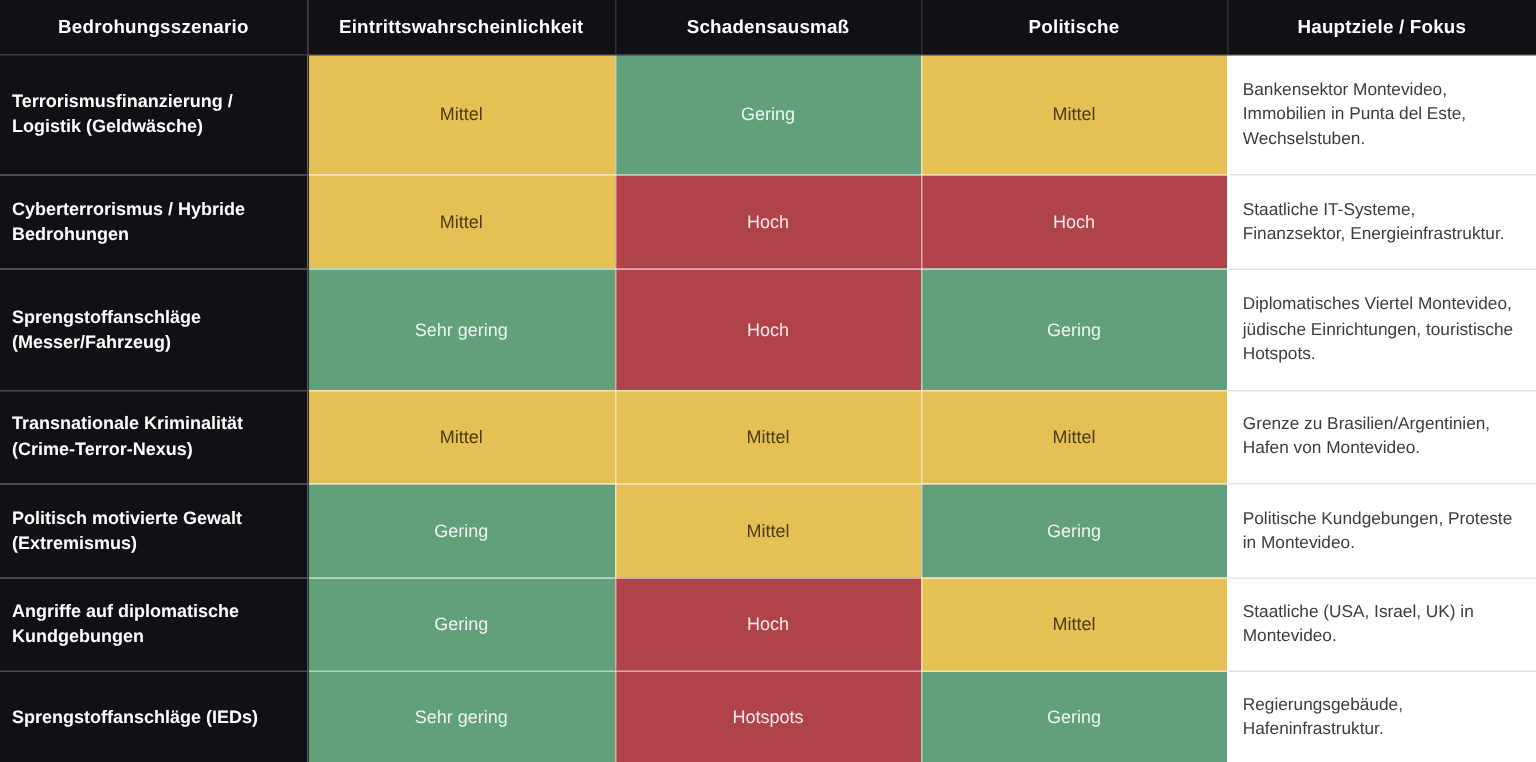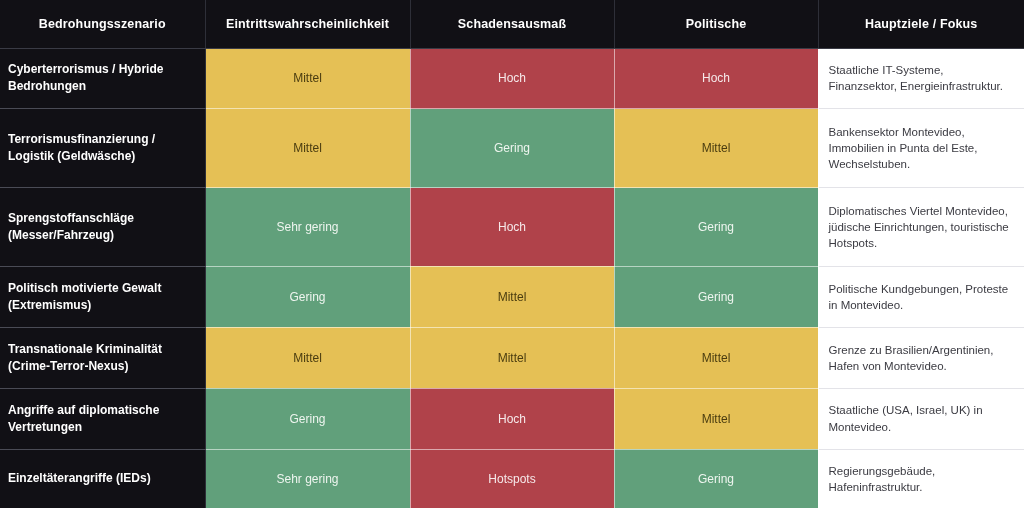--- a/index.html
+++ b/index.html
@@ -21,21 +21,21 @@
   }
 
   
   col.c-scenario   { width: 205px; }
   col.c-likelihood { width: 205px; }
   col.c-impact     { width: 204px; }
   col.c-risk       { width: 204px; }
   col.c-focus      { width: 206px; }
 
   
-  thead tr { height: 48px; }
+  thead tr { height: 36px; }
 
   thead th {
     background: #111015;
     color: #ffffff;
     font-size: 12.5px;
     font-weight: bold;
     text-align: center;
     vertical-align: middle;
     letter-spacing: 0.15px;
     border-right: 1px solid #2e2f38;
@@ -118,62 +118,62 @@
     <tr>
       <th>Bedrohungsszenario</th>
       <th>Eintrittswahrscheinlichkeit</th>
       <th>Schadensausmaß</th>
       <th>Politische</th>
       <th>Hauptziele / Fokus</th>
     </tr>
   </thead>
   <tbody id="table-body">
       <tr>
+        <td class="cell-scenario">Terrorismusfinanzierung / Logistik (Geldwäsche)</td>
+        <td class="cell-rating lvl-mittel">Mittel</td>
+        <td class="cell-rating lvl-gering">Gering</td>
+        <td class="cell-rating lvl-mittel">Mittel</td>
+        <td class="cell-focus">Bankensektor Montevideo, Immobilien in Punta del Este, Wechselstuben.</td>
+      </tr>
+      <tr>
         <td class="cell-scenario">Cyberterrorismus / Hybride Bedrohungen</td>
         <td class="cell-rating lvl-mittel">Mittel</td>
         <td class="cell-rating lvl-hoch">Hoch</td>
         <td class="cell-rating lvl-hoch">Hoch</td>
         <td class="cell-focus">Staatliche IT-Systeme, Finanzsektor, Energieinfrastruktur.</td>
-      </tr>
-      <tr>
-        <td class="cell-scenario">Terrorismusfinanzierung / Logistik (Geldwäsche)</td>
-        <td class="cell-rating lvl-mittel">Mittel</td>
-        <td class="cell-rating lvl-gering">Gering</td>
-        <td class="cell-rating lvl-mittel">Mittel</td>
-        <td class="cell-focus">Bankensektor Montevideo, Immobilien in Punta del Este, Wechselstuben.</td>
       </tr>
       <tr>
         <td class="cell-scenario">Sprengstoffanschläge (Messer/Fahrzeug)</td>
         <td class="cell-rating lvl-sehr-gering">Sehr gering</td>
         <td class="cell-rating lvl-hoch">Hoch</td>
         <td class="cell-rating lvl-gering">Gering</td>
         <td class="cell-focus">Diplomatisches Viertel Montevideo, jüdische Einrichtungen, touristische Hotspots.</td>
       </tr>
       <tr>
+        <td class="cell-scenario">Transnationale Kriminalität (Crime-Terror-Nexus)</td>
+        <td class="cell-rating lvl-mittel">Mittel</td>
+        <td class="cell-rating lvl-mittel">Mittel</td>
+        <td class="cell-rating lvl-mittel">Mittel</td>
+        <td class="cell-focus">Grenze zu Brasilien/Argentinien, Hafen von Montevideo.</td>
+      </tr>
+      <tr>
         <td class="cell-scenario">Politisch motivierte Gewalt (Extremismus)</td>
         <td class="cell-rating lvl-gering">Gering</td>
         <td class="cell-rating lvl-mittel">Mittel</td>
         <td class="cell-rating lvl-gering">Gering</td>
         <td class="cell-focus">Politische Kundgebungen, Proteste in Montevideo.</td>
       </tr>
       <tr>
-        <td class="cell-scenario">Transnationale Kriminalität (Crime-Terror-Nexus)</td>
-        <td class="cell-rating lvl-mittel">Mittel</td>
-        <td class="cell-rating lvl-mittel">Mittel</td>
-        <td class="cell-rating lvl-mittel">Mittel</td>
-        <td class="cell-focus">Grenze zu Brasilien/Argentinien, Hafen von Montevideo.</td>
-      </tr>
-      <tr>
-        <td class="cell-scenario">Angriffe auf diplomatische Vertretungen</td>
+        <td class="cell-scenario">Angriffe auf diplomatische Kundgebungen</td>
         <td class="cell-rating lvl-gering">Gering</td>
         <td class="cell-rating lvl-hoch">Hoch</td>
         <td class="cell-rating lvl-mittel">Mittel</td>
         <td class="cell-focus">Staatliche (USA, Israel, UK) in Montevideo.</td>
       </tr>
       <tr>
-        <td class="cell-scenario">Einzeltäterangriffe (IEDs)</td>
+        <td class="cell-scenario">Sprengstoffanschläge (IEDs)</td>
         <td class="cell-rating lvl-sehr-gering">Sehr gering</td>
         <td class="cell-rating lvl-kritisch">Hotspots</td>
         <td class="cell-rating lvl-gering">Gering</td>
         <td class="cell-focus">Regierungsgebäude, Hafeninfrastruktur.</td>
       </tr>
     </tbody>
 </table>
 
 </body></html>

